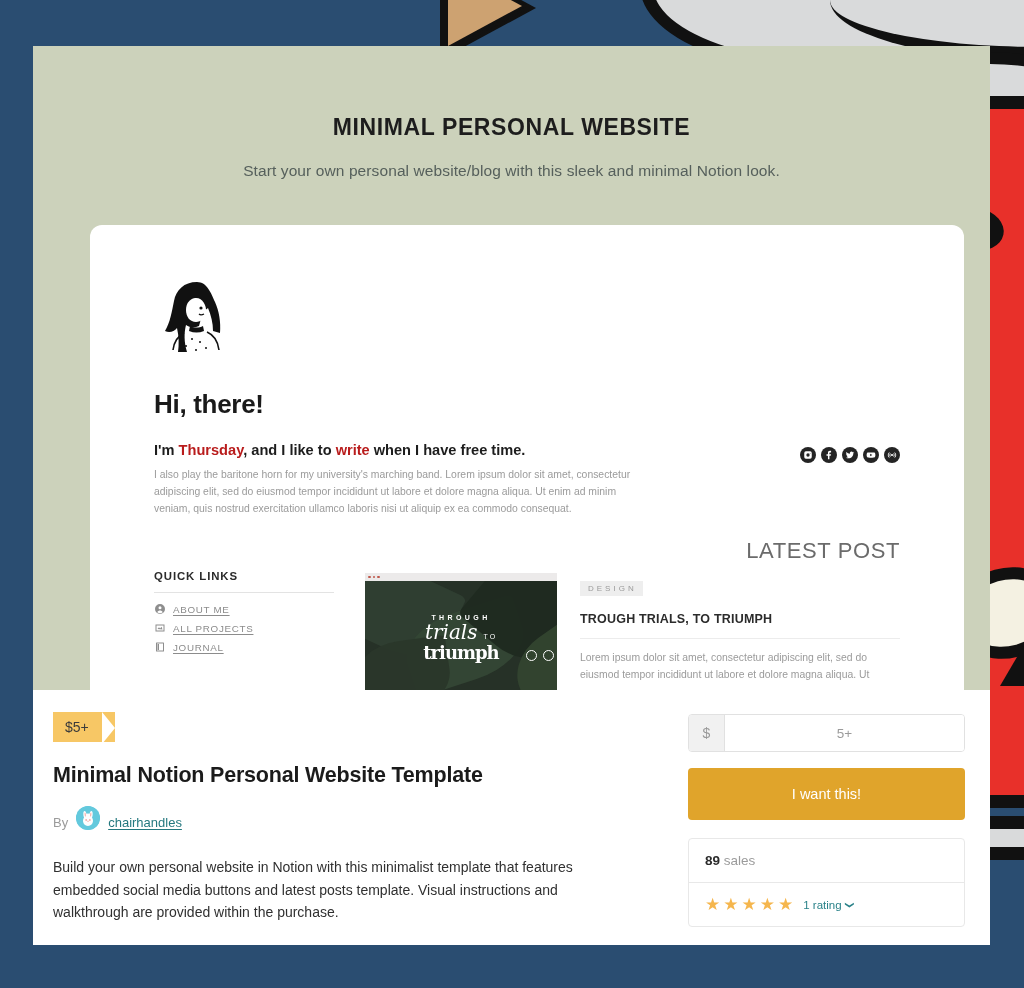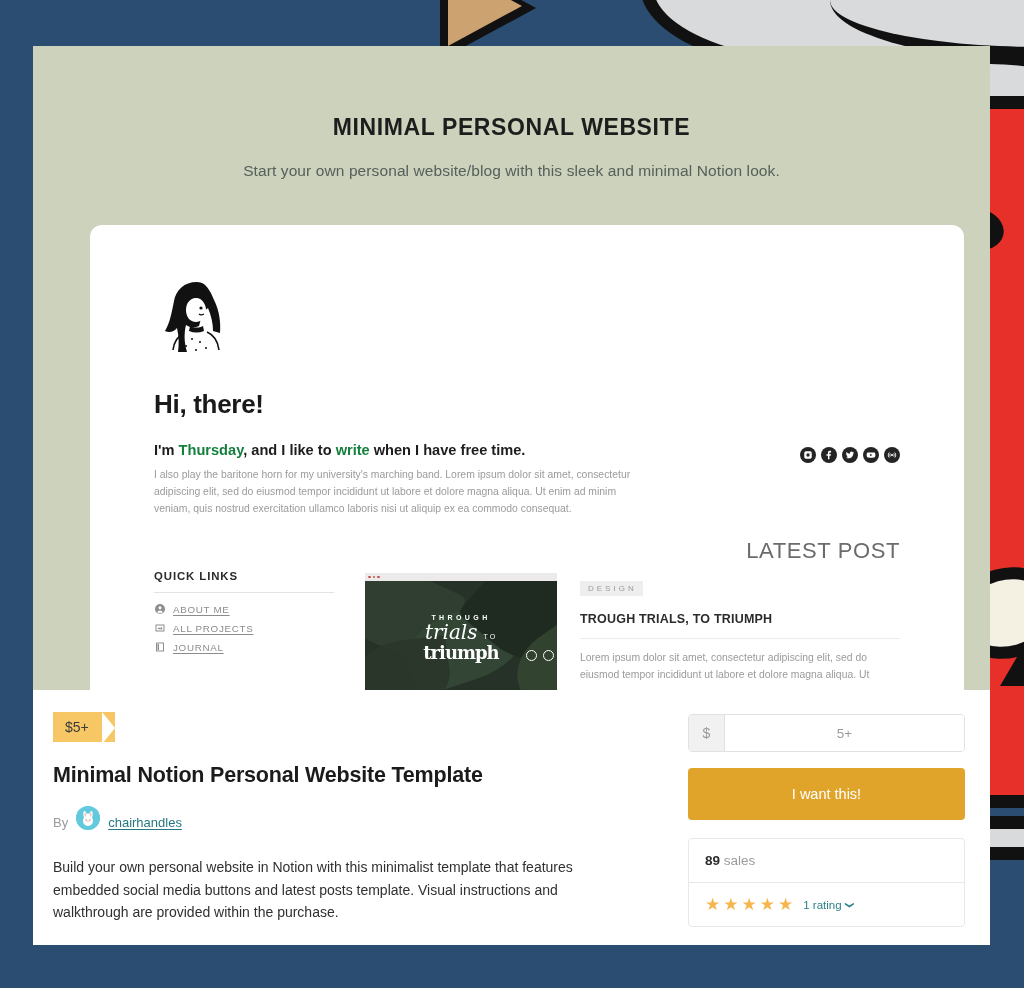--- a/index.html
+++ b/index.html
@@ -106,21 +106,21 @@
     margin-left: 16px;
   }
   .site-inner { padding: 51px 64px 0 64px; position: relative; height: 100%; }
 
   
   .avatar-art { width: 86px; height: 82px; display: block; }
 
   .hi { font-size: 26px; font-weight: bold; color: #1a1a1a; margin-top: 31px; letter-spacing: -.3px; }
 
   .intro { margin-top: 22px; font-size: 14.6px; font-weight: bold; color: #1d1d1d; }
-  .intro .soft { color: #15803d; font-weight: bold; }
+  .intro .soft { color: #b91c1c; font-weight: bold; }
 
   .lorem {
     margin-top: 9px; width: 480px;
     font-size: 10.4px; line-height: 1.62; color: #9b9b9b;
   }
 
   .socials { position: absolute; right: 64px; top: 222px; display: flex; gap: 5px; }
   .soc { width: 16px; height: 16px; border-radius: 50%; background: #242424; display: flex; align-items: center; justify-content: center; }
   .soc svg { width: 10px; height: 10px; fill: #fff; }
 

